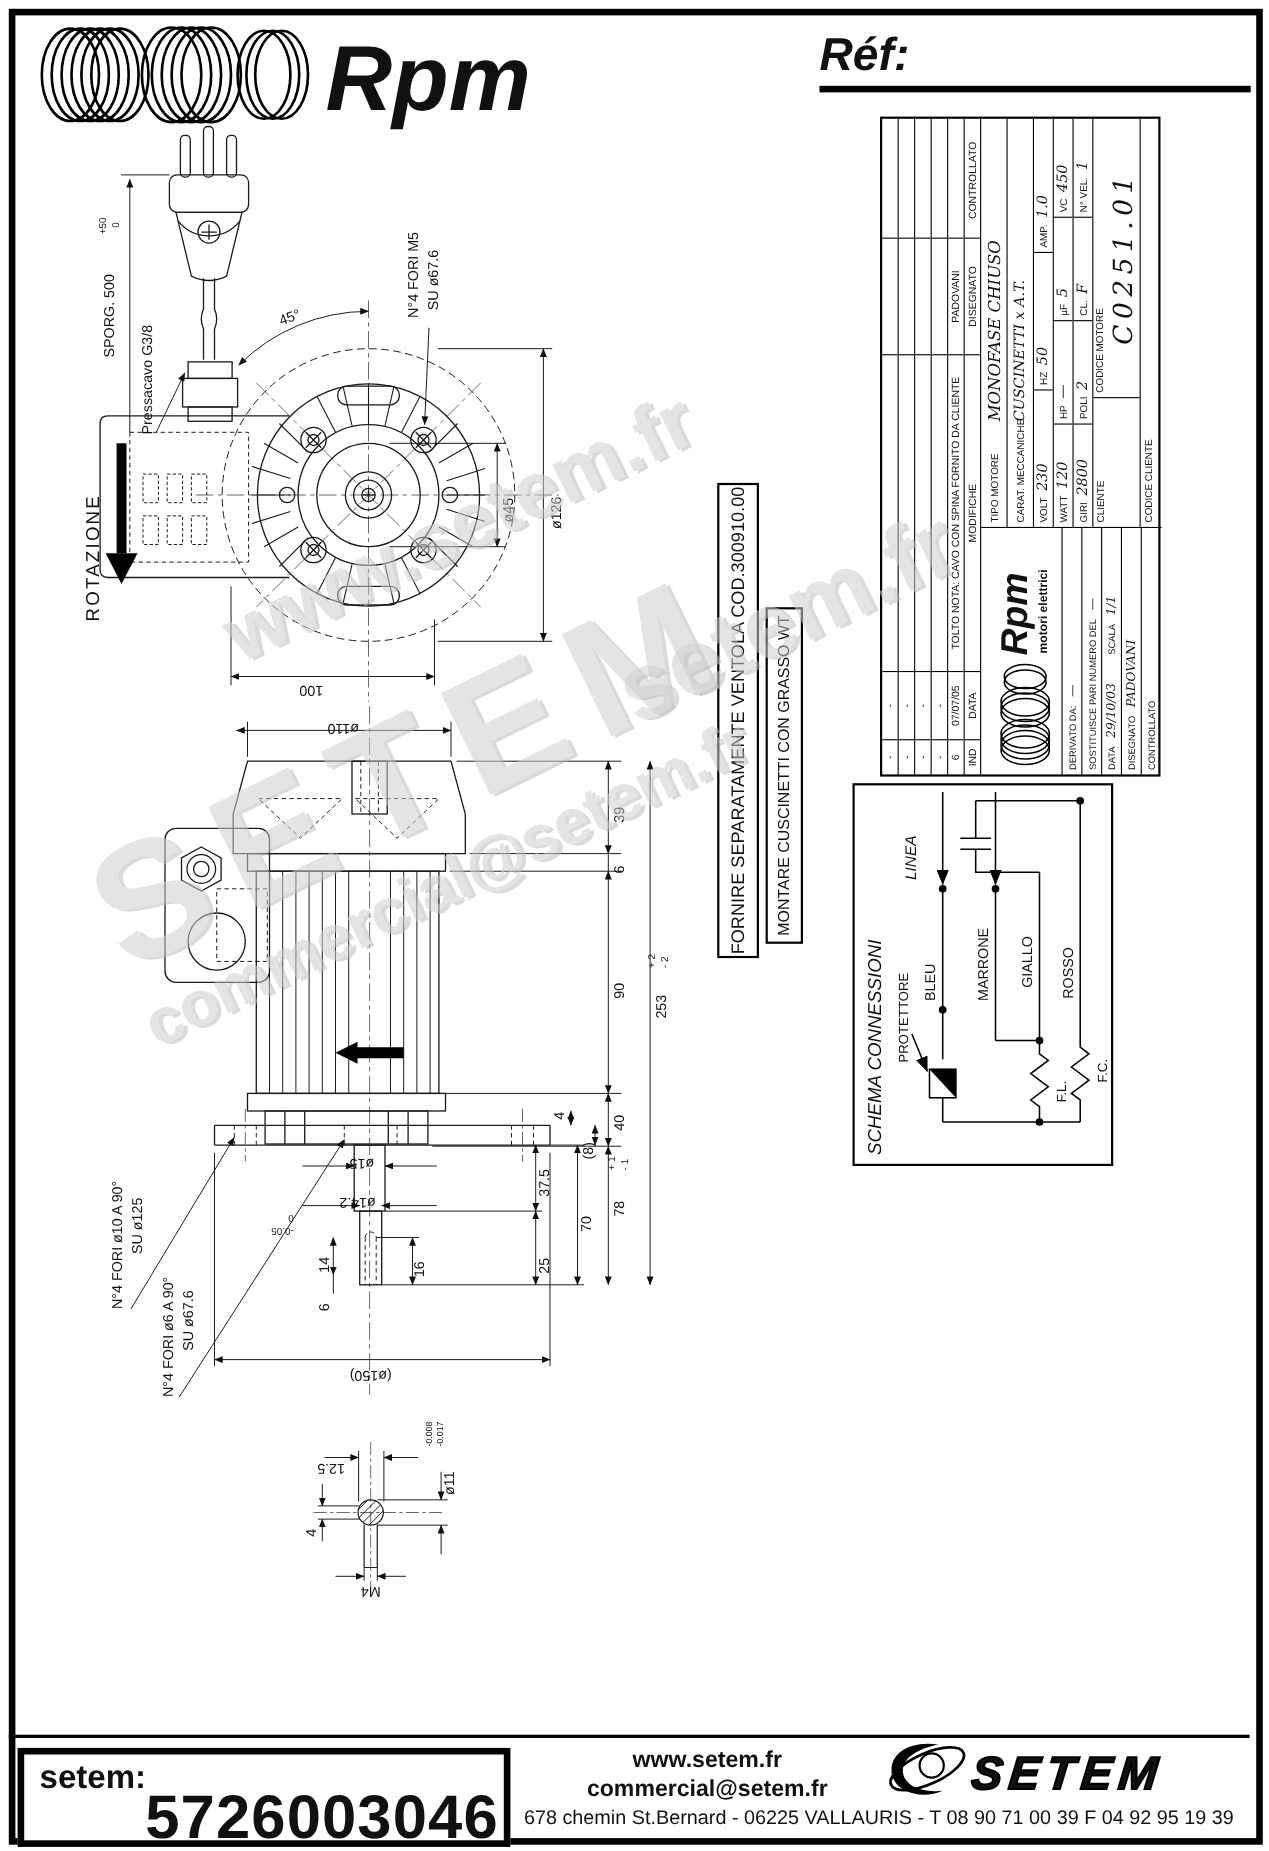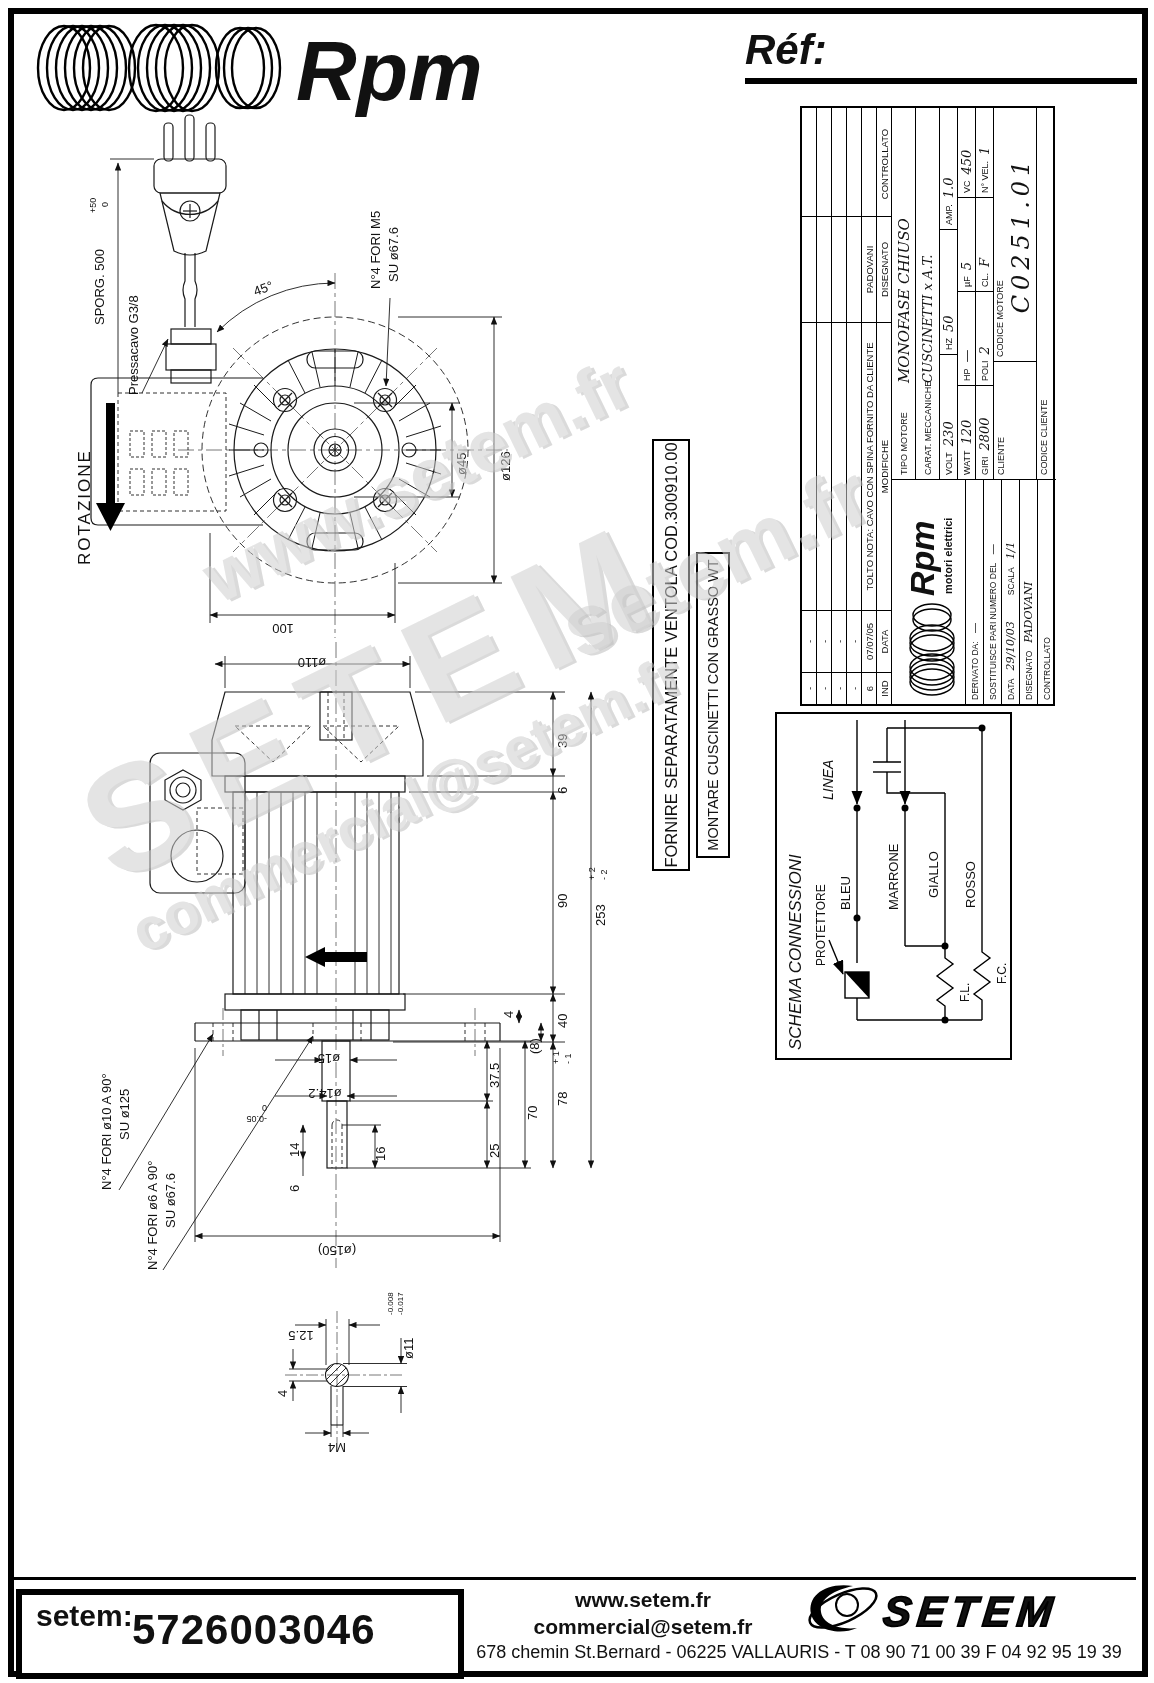--- a/index.html
+++ b/index.html
@@ -56,21 +56,21 @@
   .wm { position:absolute; color:#cfcfcf; opacity:.55; font-weight:bold;
         transform:rotate(-26deg); transform-origin:0 0; white-space:nowrap;
         text-shadow:3px 3px 0 #bdbdbd; z-index:10; pointer-events:none; }
 
   
   .footline { position:absolute; left:8px; top:1577px; width:1128px;
               border-top:3px solid #000; }
   .codebox { position:absolute; left:16px; top:1589px; width:436px; height:78px;
              border:6px solid #000; background:#fff; }
   .codebox .lbl { position:absolute; left:14px; top:4px; font-size:30px; font-weight:bold; }
-  .codebox .num { position:absolute; left:110px; top:11px; font-size:42px;
+  .codebox .num { position:absolute; left:110px; top:24px; font-size:56px;
                   font-weight:bold; letter-spacing:1px; }
   .contact { position:absolute; left:468px; top:1586px; width:350px; text-align:center;
              font-weight:bold; font-size:21px; line-height:27px; }
   .address { position:absolute; left:460px; top:1642px; width:678px; text-align:center;
              font-size:18px; white-space:nowrap; }
 
   svg text { font-family:"Liberation Sans", sans-serif; fill:#111; }
   .dimtxt { font-size:13px; }
   .dimtxt-s { font-size:9px; }
 </style>

